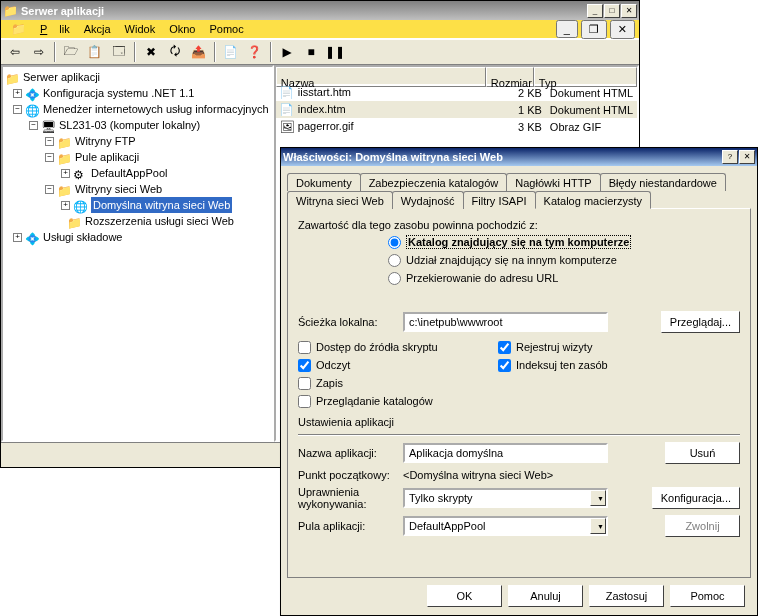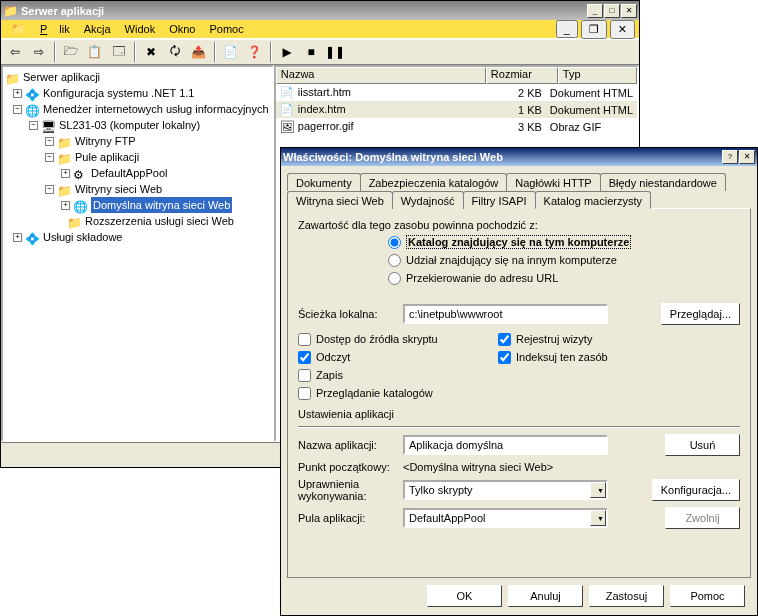--- a/index.html
+++ b/index.html
@@ -14,21 +14,21 @@
   .menubar { height:19px; background:#fde047; display:flex; align-items:center; padding:0 4px; gap:2px; border-bottom:1px solid #fff;}
   .menubar span { padding:1px 6px; }
   .menubar span u { text-decoration:underline; }
   .toolbar { height:26px; background:#ECE9D8; display:flex; align-items:center; padding:1px 3px; gap:2px; border-top:1px solid #fff; border-bottom:1px solid #808080;}
   .toolbar .sep { width:1px; height:20px; border-left:1px solid #808080; border-right:1px solid #fff; margin:0 2px;}
   .tbtn { width:22px; height:22px; border:1px solid transparent; display:inline-flex; align-items:center; justify-content:center; font-size:12px;}
   .splitter { display:flex; height:377px; }
   .treepane { width:280px; background:#fff; border:2px inset #fff; overflow:auto; padding:2px; white-space:nowrap;}
   .listpane { flex:1; background:#fff; border:2px inset #fff; }
   .listhead { display:flex; background:#ECE9D8; height:17px; }
-  .listhead .col { border:1px solid #fff; border-right-color:#808080; border-bottom-color:#808080; padding:0 4px;}
+  .listhead .col { border:1px solid #fff; border-right-color:#808080; border-bottom-color:#808080; padding:9px 4px;}
   .listrow { display:flex; height:17px; align-items:center; }
   .listrow.selected { background:#ECE9D8;}
   .listrow .cell { padding:0 4px; overflow:hidden; white-space:nowrap;}
   .ticon { display:inline-block; width:16px; height:13px; vertical-align:middle; margin-right:2px;}
   .tree-row { height:16px; line-height:16px; display:flex; align-items:center;}
   .tree-row.selected .lbl { background:#316AC5; color:#fff; padding:0 2px;}
   .expander { width:9px; height:9px; border:1px solid #808080; display:inline-flex; align-items:center; justify-content:center; font-size:8px; line-height:1; margin-right:3px; background:#fff; color:#000;}
   .ind { display:inline-block; }
 
   
@@ -173,21 +173,21 @@
           <span class="ind" style="width:8px"></span>
           <span class="expander">+</span>
           <span class="ticon ic-app"></span>
           <span class="lbl">Usługi składowe</span>
         </div>
     </div>
 
     <div class="listpane">
       <div class="listhead">
         <div class="col" style="width:210px">Nazwa</div>
-        <div class="col" style="width:72px;text-align:left">Rozmiar</div>
+        <div class="col" style="width:48px;text-align:right">Rozmiar</div>
         <div class="col" style="flex:1">Typ</div>
       </div>
       <div class="listrow">
         <div class="cell" style="width:210px"><span class="ticon ic-file"></span><span>iisstart.htm</span></div>
         <div class="cell" style="width:60px;text-align:right">2 KB</div>
         <div class="cell">Dokument HTML</div>
       </div>
       <div class="listrow selected">
         <div class="cell" style="width:210px"><span class="ticon ic-file"></span><span>index.htm</span></div>
         <div class="cell" style="width:60px;text-align:right">1 KB</div>
@@ -234,21 +234,21 @@
         </div>
       <div class="radio-row">
           <input type="radio" style="">
           <span>Udział znajdujący się na innym komputerze</span>
         </div>
       <div class="radio-row">
           <input type="radio" style="">
           <span>Przekierowanie do adresu URL</span>
         </div>
 
-      <div class="formrow" style="margin-top:16px">
+      <div class="formrow" style="margin-top:24px">
         <div class="flabel">Ścieżka lokalna:</div>
         <input class="txt" style="width: 205px;" value="c:\inetpub\wwwroot">
         <div style="flex:1"></div>
         <button class="btn">Przeglądaj...</button>
       </div>
 
       <div style="display:flex">
         <div style="width:200px">
           <div class="check-row" style="margin-left:0">
               <input type="checkbox" style="">

